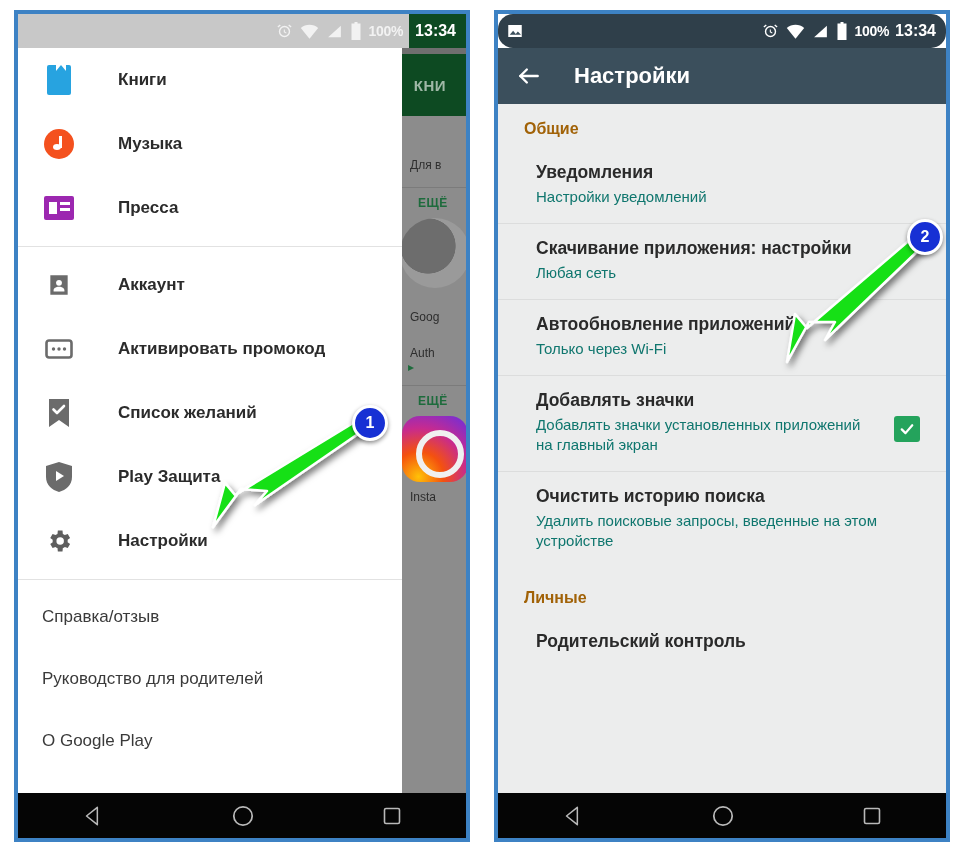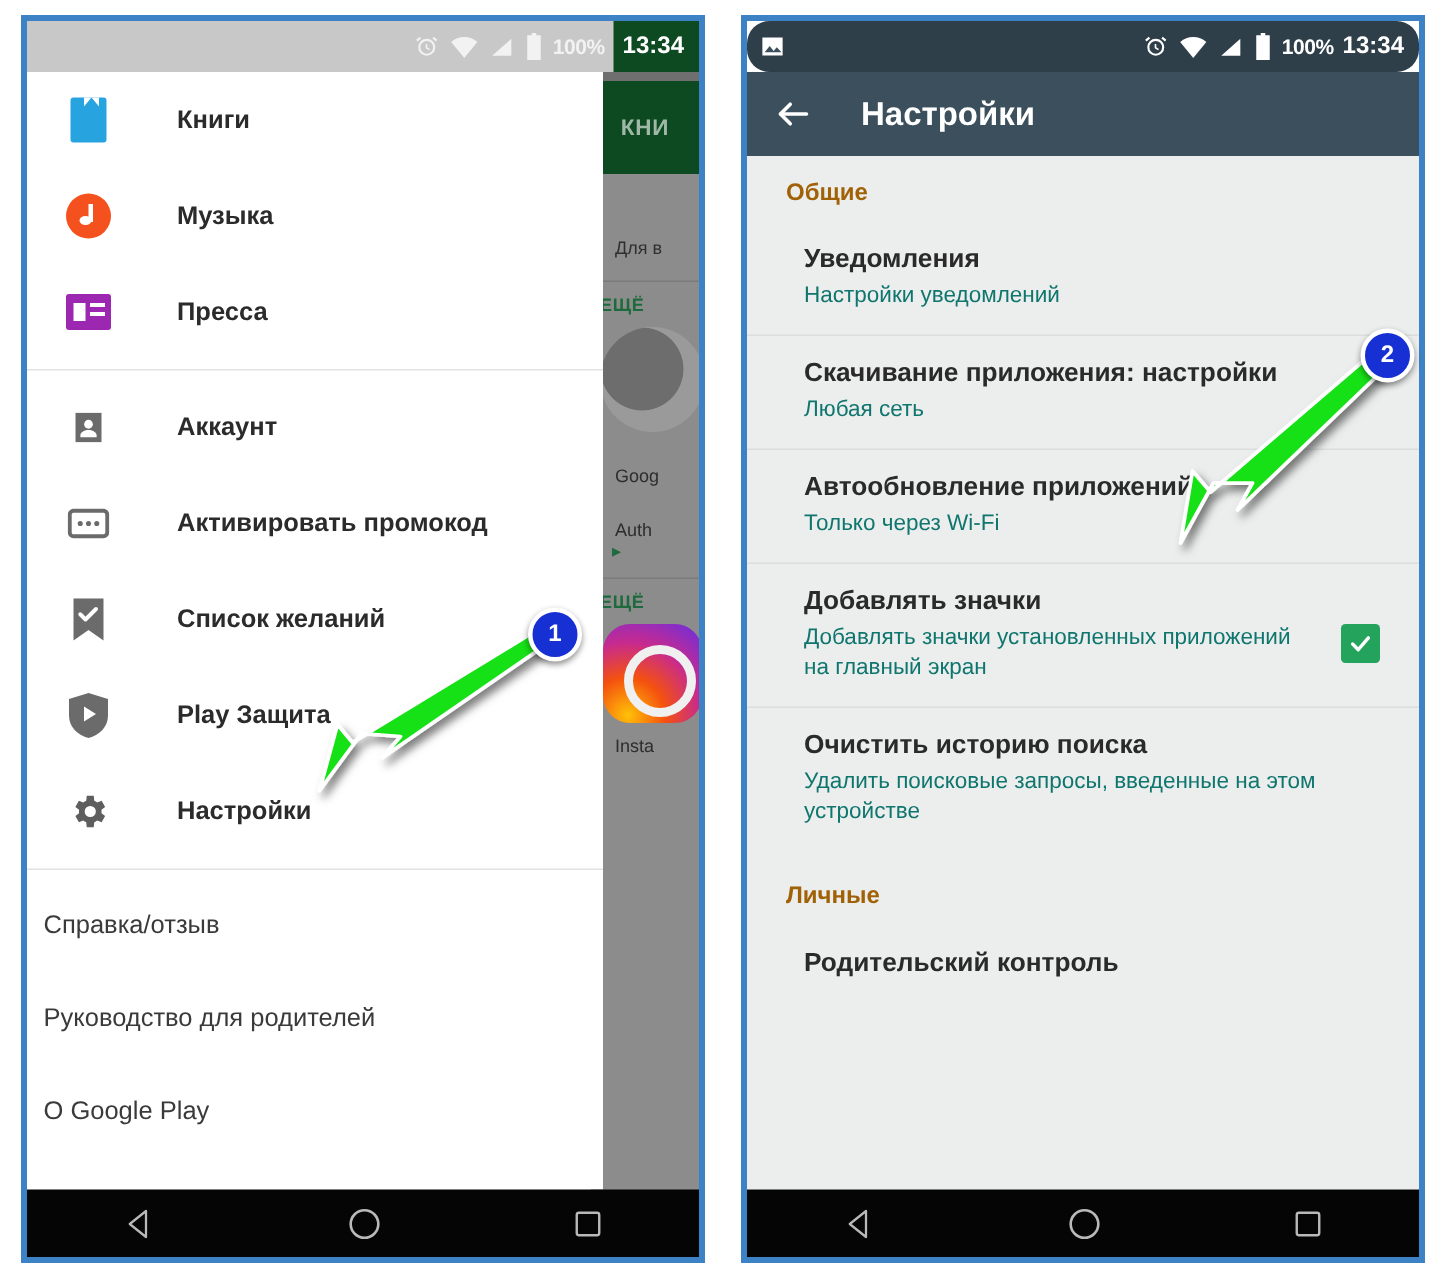--- a/index.html
+++ b/index.html
@@ -69,21 +69,21 @@
   }
   .bg-appbar { height: 40px; background: #6f6f6f; }
   .bg-greenbar {
     height: 62px; background: #0d4a22;
     display: flex; align-items: center; justify-content: center;
     color: #9fb8a7; font-size: 15px; font-weight: bold; letter-spacing: .5px;
   }
   .bg-rowtext { color:#2f2f2f; font-size:12px; padding-left:16px; }
   .bg-more {
     color: #1d6b3c; font-size: 12px; font-weight: bold;
-    padding: 8px 4px 8px 6px; letter-spacing: .5px;
+    padding: 8px 4px 8px 6px; letter-spacing: .5px; margin-left: 18px;
   }
   .bg-circle {
     width: 70px; height: 70px; border-radius: 50%;
     background: radial-gradient(circle at 40% 40%, #6d6d6d 0 46%, #9a9a9a 47% 100%);
     margin-left: 6px;
   }
   .bg-insta {
     width: 66px; height: 66px; border-radius: 18px;
     background: radial-gradient(circle at 25% 92%, #ffc107 0%, #f4510f 32%, #c72a8f 62%, #7b2ed0 92%);
     margin-left: 8px;
@@ -146,21 +146,21 @@
     display: flex; align-items: center; justify-content: center;
     flex: 0 0 34px;
   }
   .drawer-label {
     margin-left: 42px;
     font-size: 17px; font-weight: bold;
     color: #2b2b2b;
     white-space: nowrap;
   }
   .drawer-sep { height: 1px; background: #e2e2e2; margin: 6px 0; }
-  .drawer-row.plain { padding-left: 11px; height: 62px; }
+  .drawer-row.plain { padding-left: 24px; height: 62px; }
   .drawer-row.plain .drawer-label {
     margin-left: 0; font-weight: normal; font-size: 17px; color:#3a3a3a;
   }
 
   
   .ic-book { width: 24px; height: 30px; background: #27a3e0; border-radius: 2px; position: relative; }
   .ic-book::after {
     content:""; position:absolute; right:5px; top:0;
     border-left:5px solid #ffffff; border-right:5px solid #ffffff;
     border-bottom:6px solid transparent;

